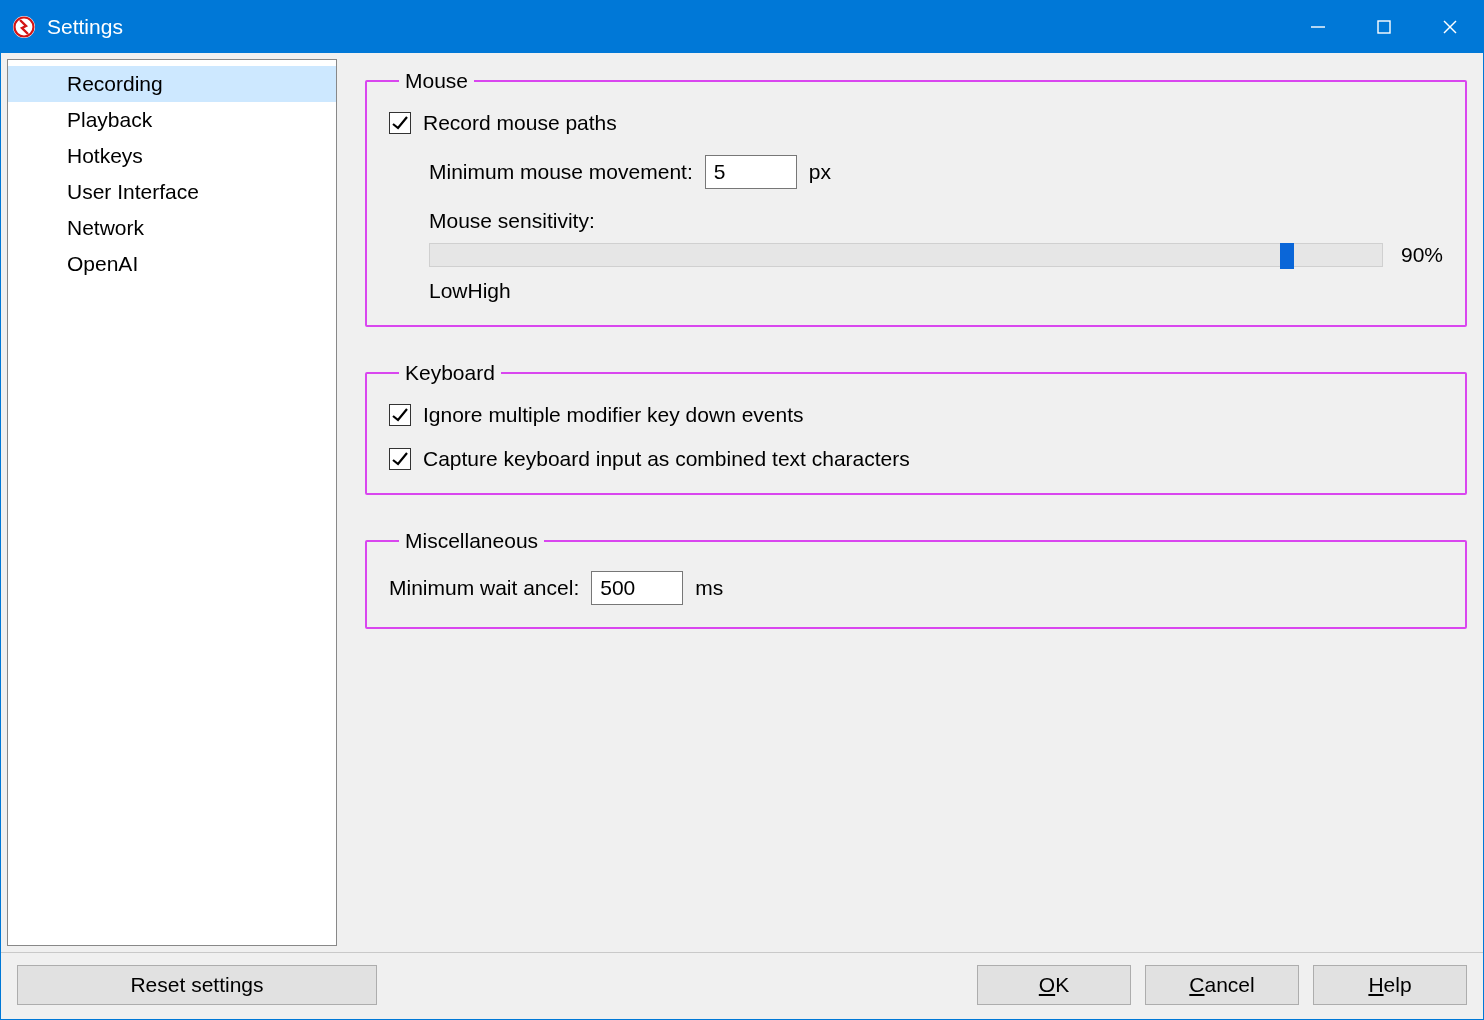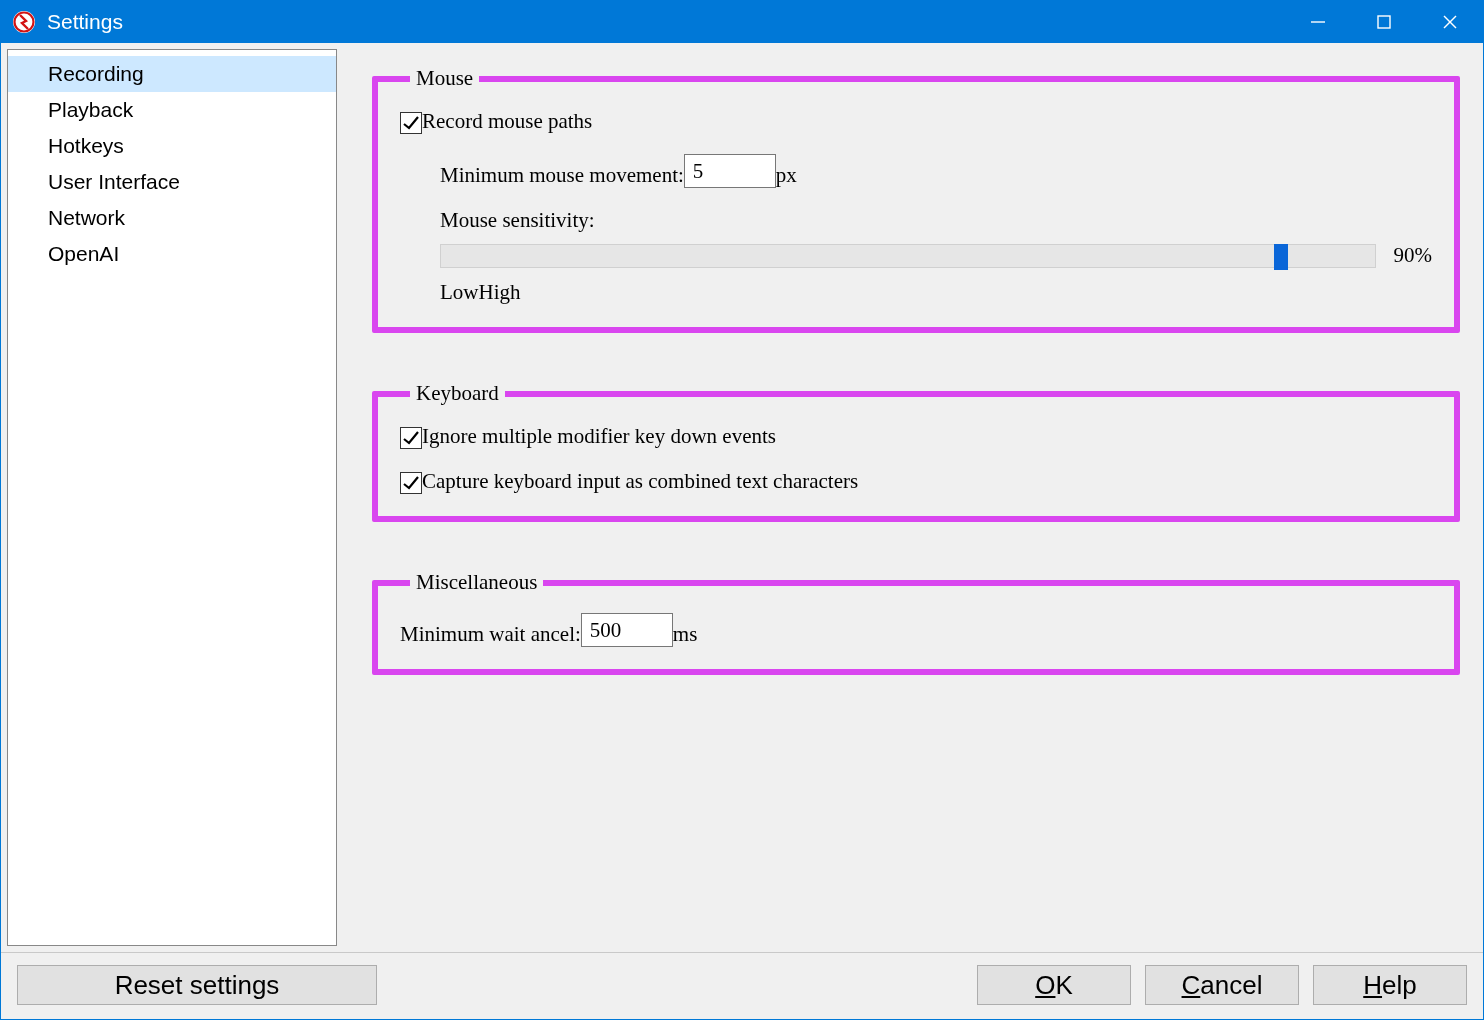--- a/index.html
+++ b/index.html
@@ -12,21 +12,21 @@
     background: #fff;
   }
   .window {
     width: 1484px; height: 1020px;
     border: 1px solid #0078d7;
     display: flex;
     flex-direction: column;
     background: #f0f0f0;
   }
   .titlebar {
-    height: 42px;
+    height: 52px;
     background: #0078d7;
     display: flex;
     align-items: center;
     color: #fff;
     flex: 0 0 auto;
   }
   .titlebar .app-icon {
     width: 26px; height: 26px;
     margin-left: 10px;
     display: flex; align-items: center; justify-content: center;
@@ -52,53 +52,52 @@
   }
   .sidebar {
     width: 330px;
     background: #fff;
     border: 1px solid #888;
     display: flex;
     flex-direction: column;
     padding-top: 6px;
   }
   .side-item {
-    padding: 6px 10px 6px 40px;
+    padding: 6px 10px 6px 59px;
     font-size: 21px;
     color: #000;
     cursor: default;
   }
   .side-item.selected {
     background: #cde8ff;
   }
 
   .content {
     flex: 1;
     padding: 6px 6px 0 0;
     display: flex;
     flex-direction: column;
     gap: 26px;
   }
 
   fieldset.group {
-    border: 6px solid #d946ef;
+    border: 2px solid #d946ef;
     border-radius: 2px;
-    margin: 11px;
+    margin: 4px;
     padding: 18px 22px 22px 22px;
     position: relative;
-    font-family: Liberation Serif, serif;
   }
   fieldset.group > legend {
     font-size: 21px;
     padding: 0 6px;
     margin-left: 10px;
     color: #000;
   }
 
-  .row { display: flex; align-items: flex-end; }
+  .row { display: flex; align-items: center; gap: 12px; }
   .indent { margin-left: 40px; }
   .vspace-md { margin-top: 20px; }
 
   .chk {
     width: 22px; height: 22px;
     border: 1.5px solid #333;
     display: inline-flex;
     align-items: center; justify-content: center;
     background: #fff;
     flex: 0 0 auto;
@@ -149,21 +148,21 @@
     align-items: center;
     gap: 14px;
     background: #f0f0f0;
   }
   .btn {
     height: 40px;
     min-width: 154px;
     background: #e1e1e1;
     border: 1px solid #adadad;
     font-family: inherit;
-    font-size: 26px;
+    font-size: 21px;
     display: inline-flex;
     align-items: center;
     justify-content: center;
     padding: 0 18px;
   }
   .btn.reset { min-width: 360px; }
   .footer .spacer { flex:1; }
   .mnemonic { text-decoration: underline; }
 </style>
 </head>

